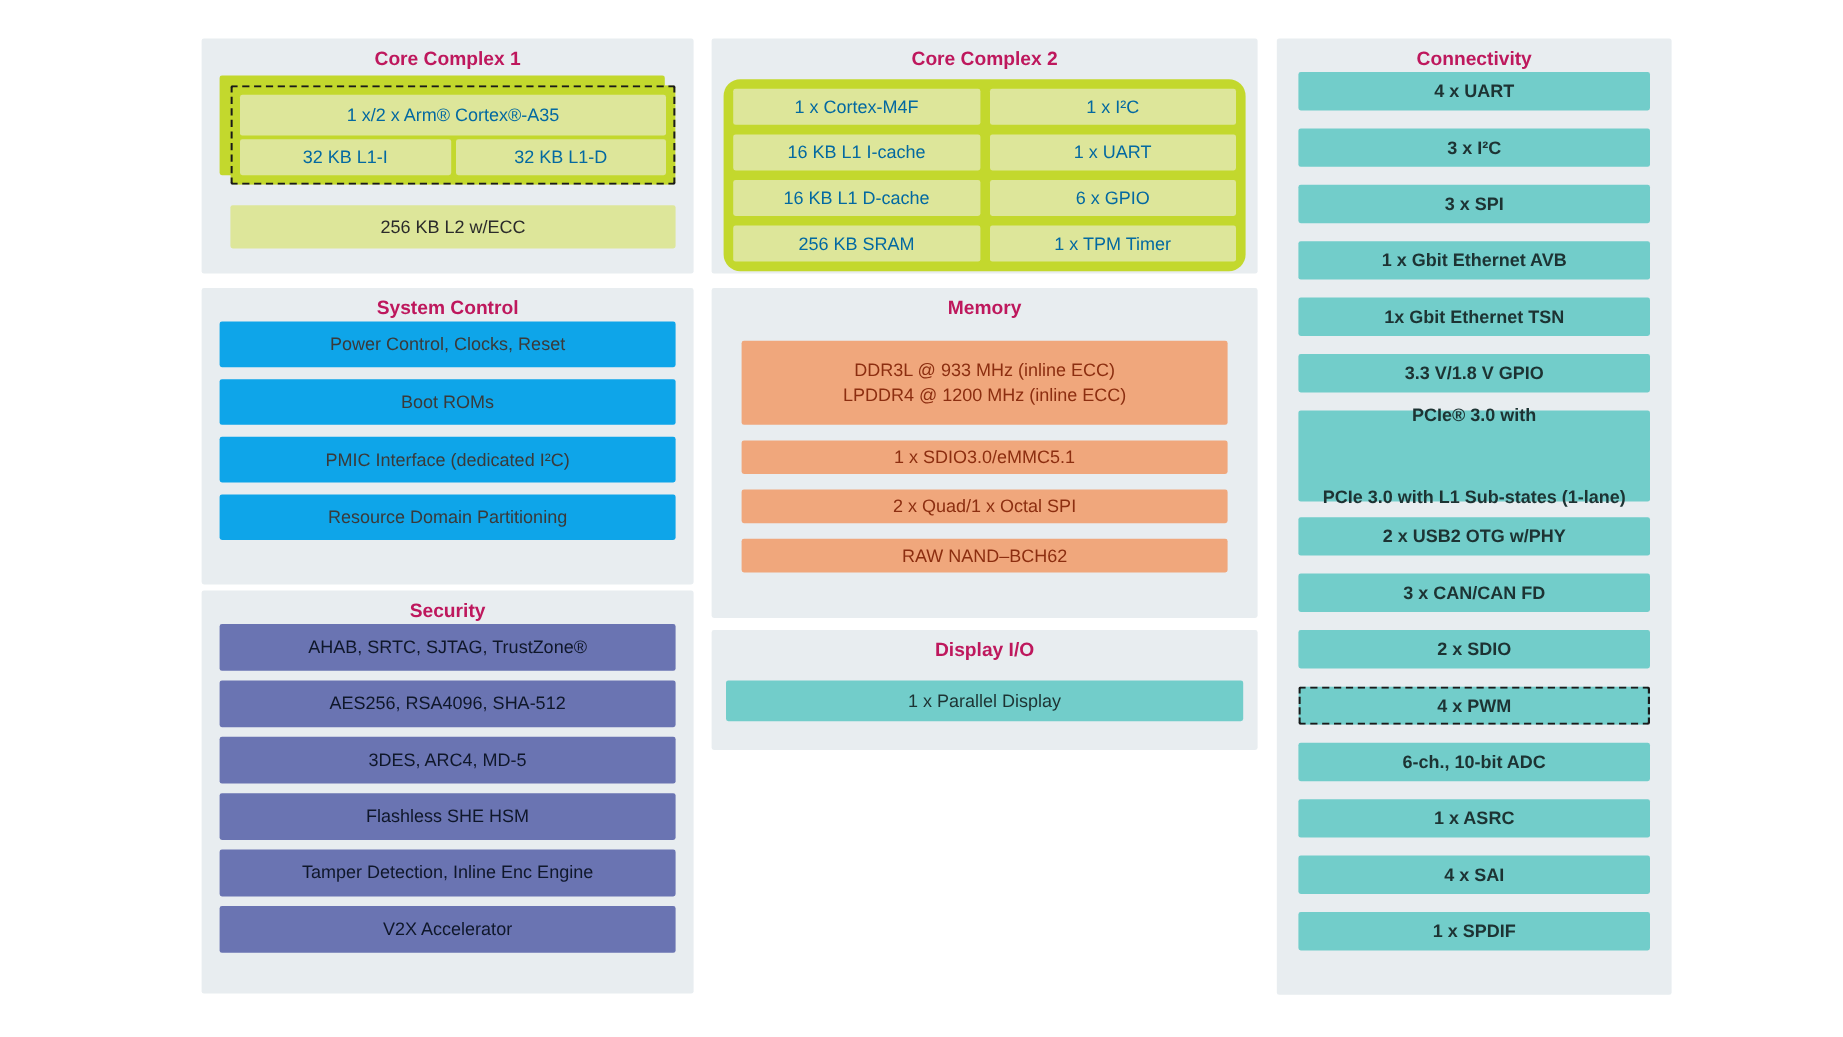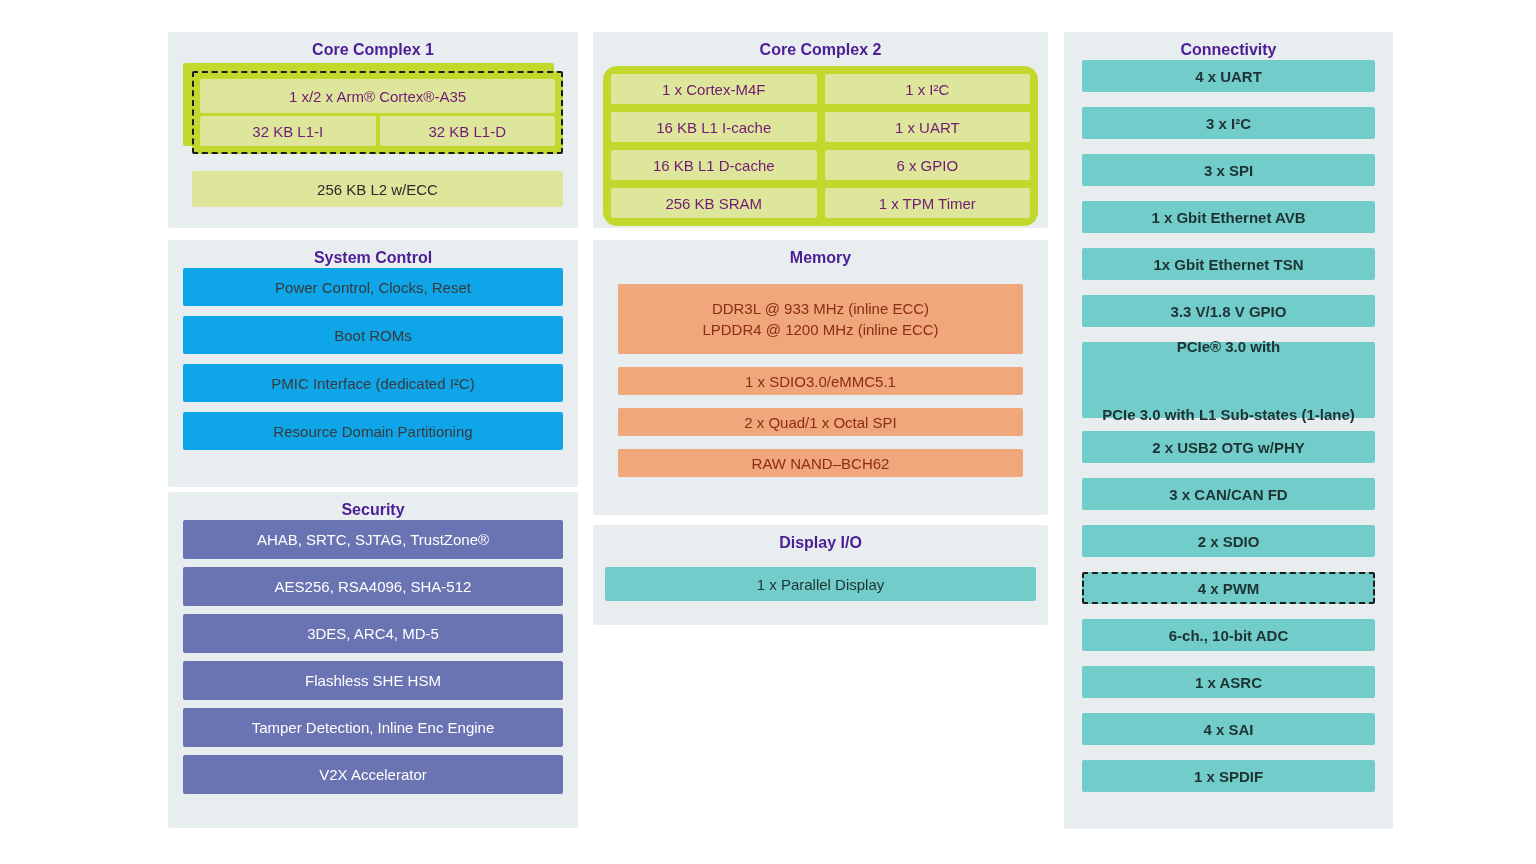--- a/index.html
+++ b/index.html
@@ -7,52 +7,52 @@
               font-family:"Liberation Sans", sans-serif; }
   body { position:relative; }
 
   .col { position:absolute; top:32px; }
   .col1 { left:168px; width:410px; }
   .col2 { left:593px; width:455px; }
   .col3 { left:1064px; width:329px; }
 
   .panel { background:#e8edf0; border-radius:2px; }
   .panel-title { text-align:center; font-weight:bold; font-size:16px;
-                 color:#4c1d95; padding-top:8px; line-height:20px; }
+                 color:#be185d; padding-top:8px; line-height:20px; }
 
   .blk { display:flex; align-items:center; justify-content:center;
          text-align:center; font-size:15px; border-radius:2px; }
 
   
   .panel-cc1 { height:196px; margin-bottom:12px; }
   .cc1-stack { position:relative; margin:11px 15px 0 24px; }
   .cc1-back  { position:absolute; left:-9px; top:-8px; right:9px; bottom:8px;
                background:#c3d82d; border-radius:2px; }
   .cc1-front { position:relative; background:#c3d82d;
                border:2px dashed #1a1a1a; padding:6px; border-radius:2px; }
-  .green-inner { background:#dde69a; color:#701a75; }
+  .green-inner { background:#dde69a; color:#0369a1; }
   .cc1-cpu { height:34px; margin-bottom:3px; }
   .cc1-row { display:flex; gap:4px; }
   .cc1-row .blk { height:30px; flex:1; }
   .cc1-l2 { height:36px; margin:17px 15px 0 24px; background:#dde69a; color:#2b2b2b; }
 
   
   .panel-cc2 { height:196px; margin-bottom:12px; }
   .cc2-grid { margin:6px 10px 0; background:#c3d82d; border-radius:14px;
               padding:8px; display:grid; grid-template-columns:1fr 1fr; gap:8px; }
   .cc2-grid .blk { height:30px; }
 
   
   .panel-sys { height:247px; margin-bottom:5px; }
   .sys-item { height:38px; margin:0 15px 10px; background:#0ea5e9; color:#3a3a3a; }
   .sys-item:first-of-type { margin-top:16px; }
 
   
   .panel-sec { height:336px; }
-  .sec-item { height:39px; margin:0 15px 8px; background:#6a74b2; color:#ffffff; }
+  .sec-item { height:39px; margin:0 15px 8px; background:#6a74b2; color:#0f172a; }
   .sec-item:first-of-type { margin-top:13px; }
 
   
   .panel-mem { height:275px; margin-bottom:10px; }
   .mem-item { margin:1px 25px 13px; background:#f0a77c; color:#8c2e10; }
   .mem-ddr { height:70px; flex-direction:column; line-height:21px; margin-top:16px; }
   .mem-std { height:28px; }
 
   
   .panel-disp { height:100px; }

